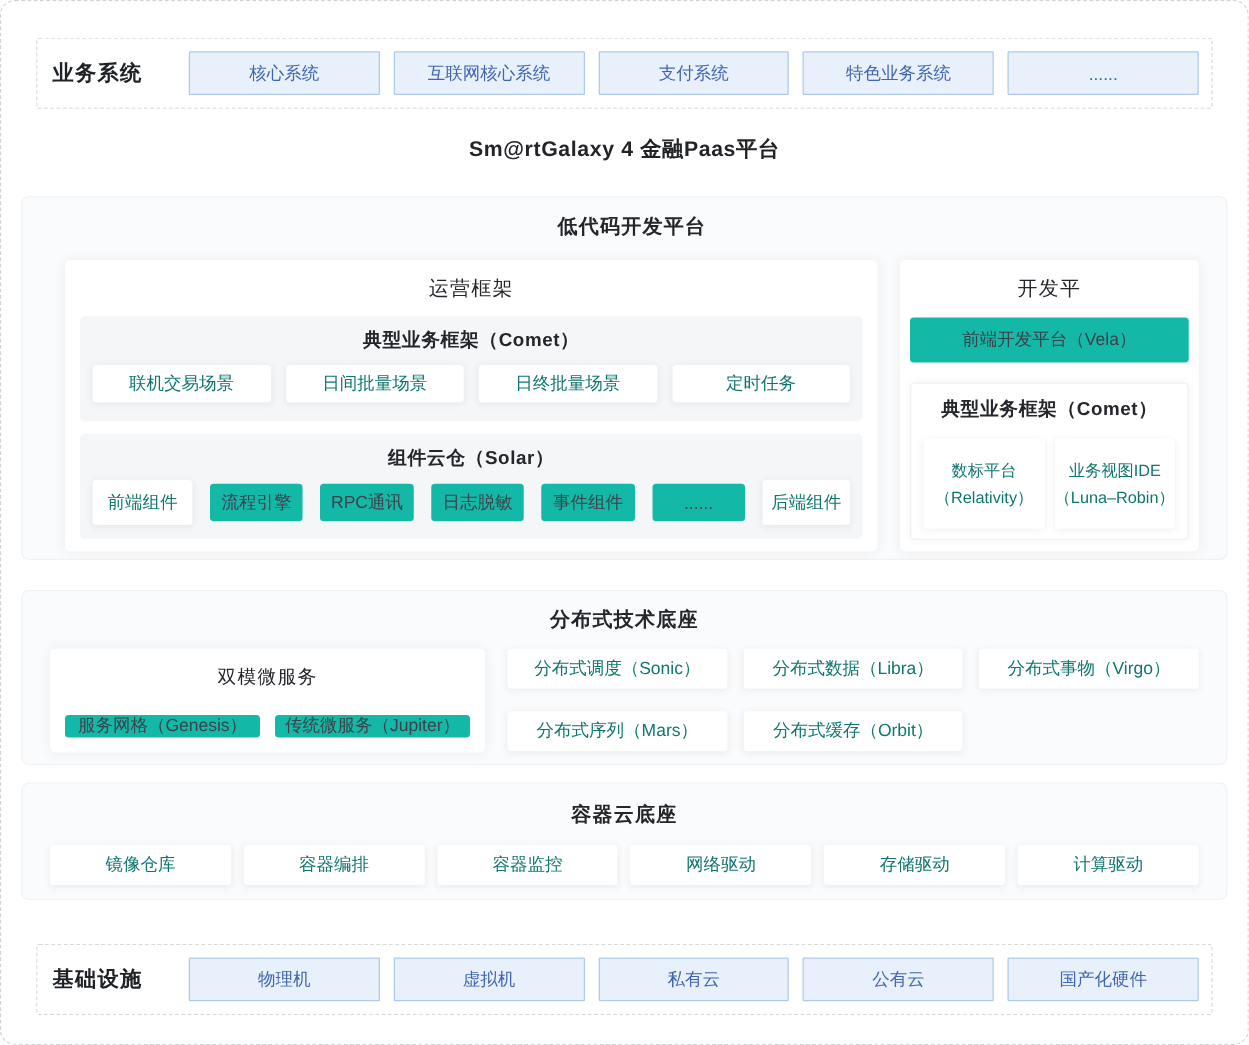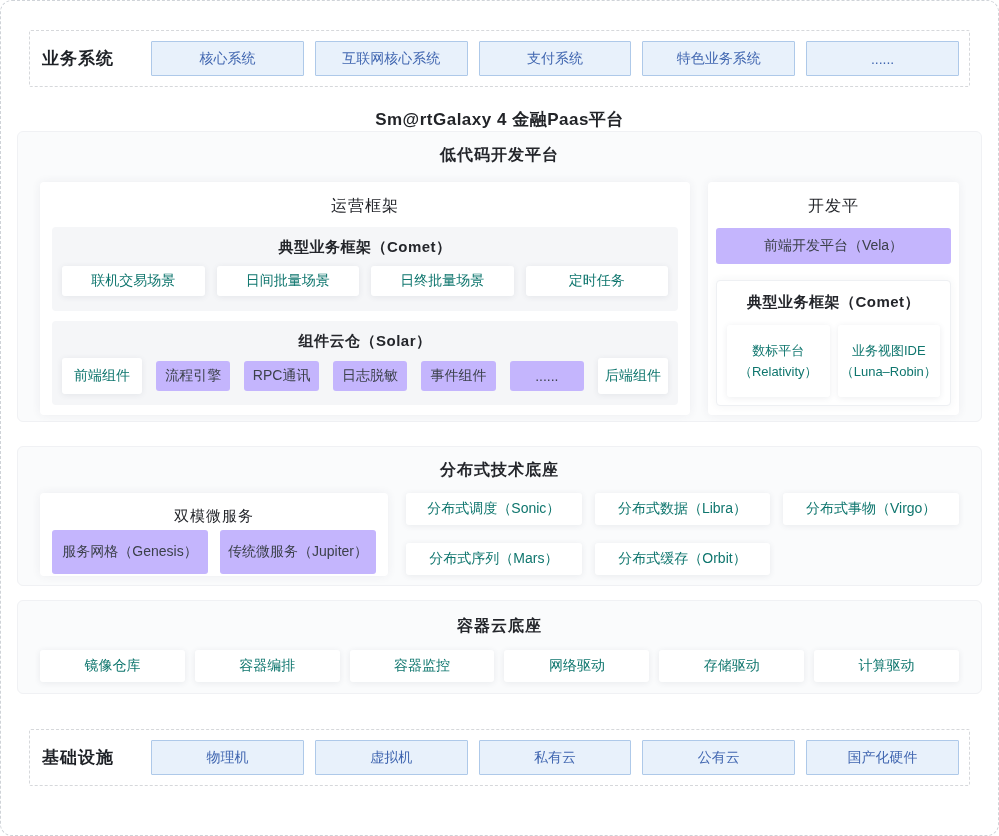--- a/index.html
+++ b/index.html
@@ -114,31 +114,31 @@
     border-radius: 3px;
     box-shadow: 0 1px 6px rgba(60,70,90,0.09);
     display: flex;
     align-items: center;
     justify-content: center;
     font-size: 14px;
     color: #0f766e;
     cursor: pointer;
   }
   .gray-btn {
-    background: #c4b5fd;
+    background: #14b8a6;
     border-radius: 3px;
     display: flex;
     align-items: center;
     justify-content: center;
     font-size: 14px;
     color: #3c414b;
     cursor: pointer;
   }
   
-  .section.lowcode { height: 291px; }
+  .section.lowcode { margin-top: 26px; height: 291px; padding-left: 12px; }
   .lowcode-row {
     margin: 16px 22px 0;
     height: 233px;
     display: flex;
     gap: 18px;
   }
   .op-framework { width: 650px; flex: none; }
   .items-row {
     margin: 8px 10px 0;
     height: 30px;
@@ -182,22 +182,22 @@
   
   .section.distributed { margin-top: 24px; height: 140px; }
   .dist-row {
     margin: 12px 22px 0;
     display: flex;
     gap: 18px;
   }
   .dual-mode { width: 348px; flex: none; height: 83px; }
   .dual-mode .panel-title { padding-top: 11px; font-size: 15px; }
   .dual-row {
-    margin: 2px 12px 0;
-    height: 44px;
+    margin: 18px 12px 0;
+    height: 18px;
     display: flex;
     gap: 12px;
   }
   .dual-row .gray-btn { flex: 1; }
   .dist-grid {
     flex: 1;
     display: grid;
     grid-template-columns: repeat(3, 1fr);
     column-gap: 13px;
     row-gap: 17px;

